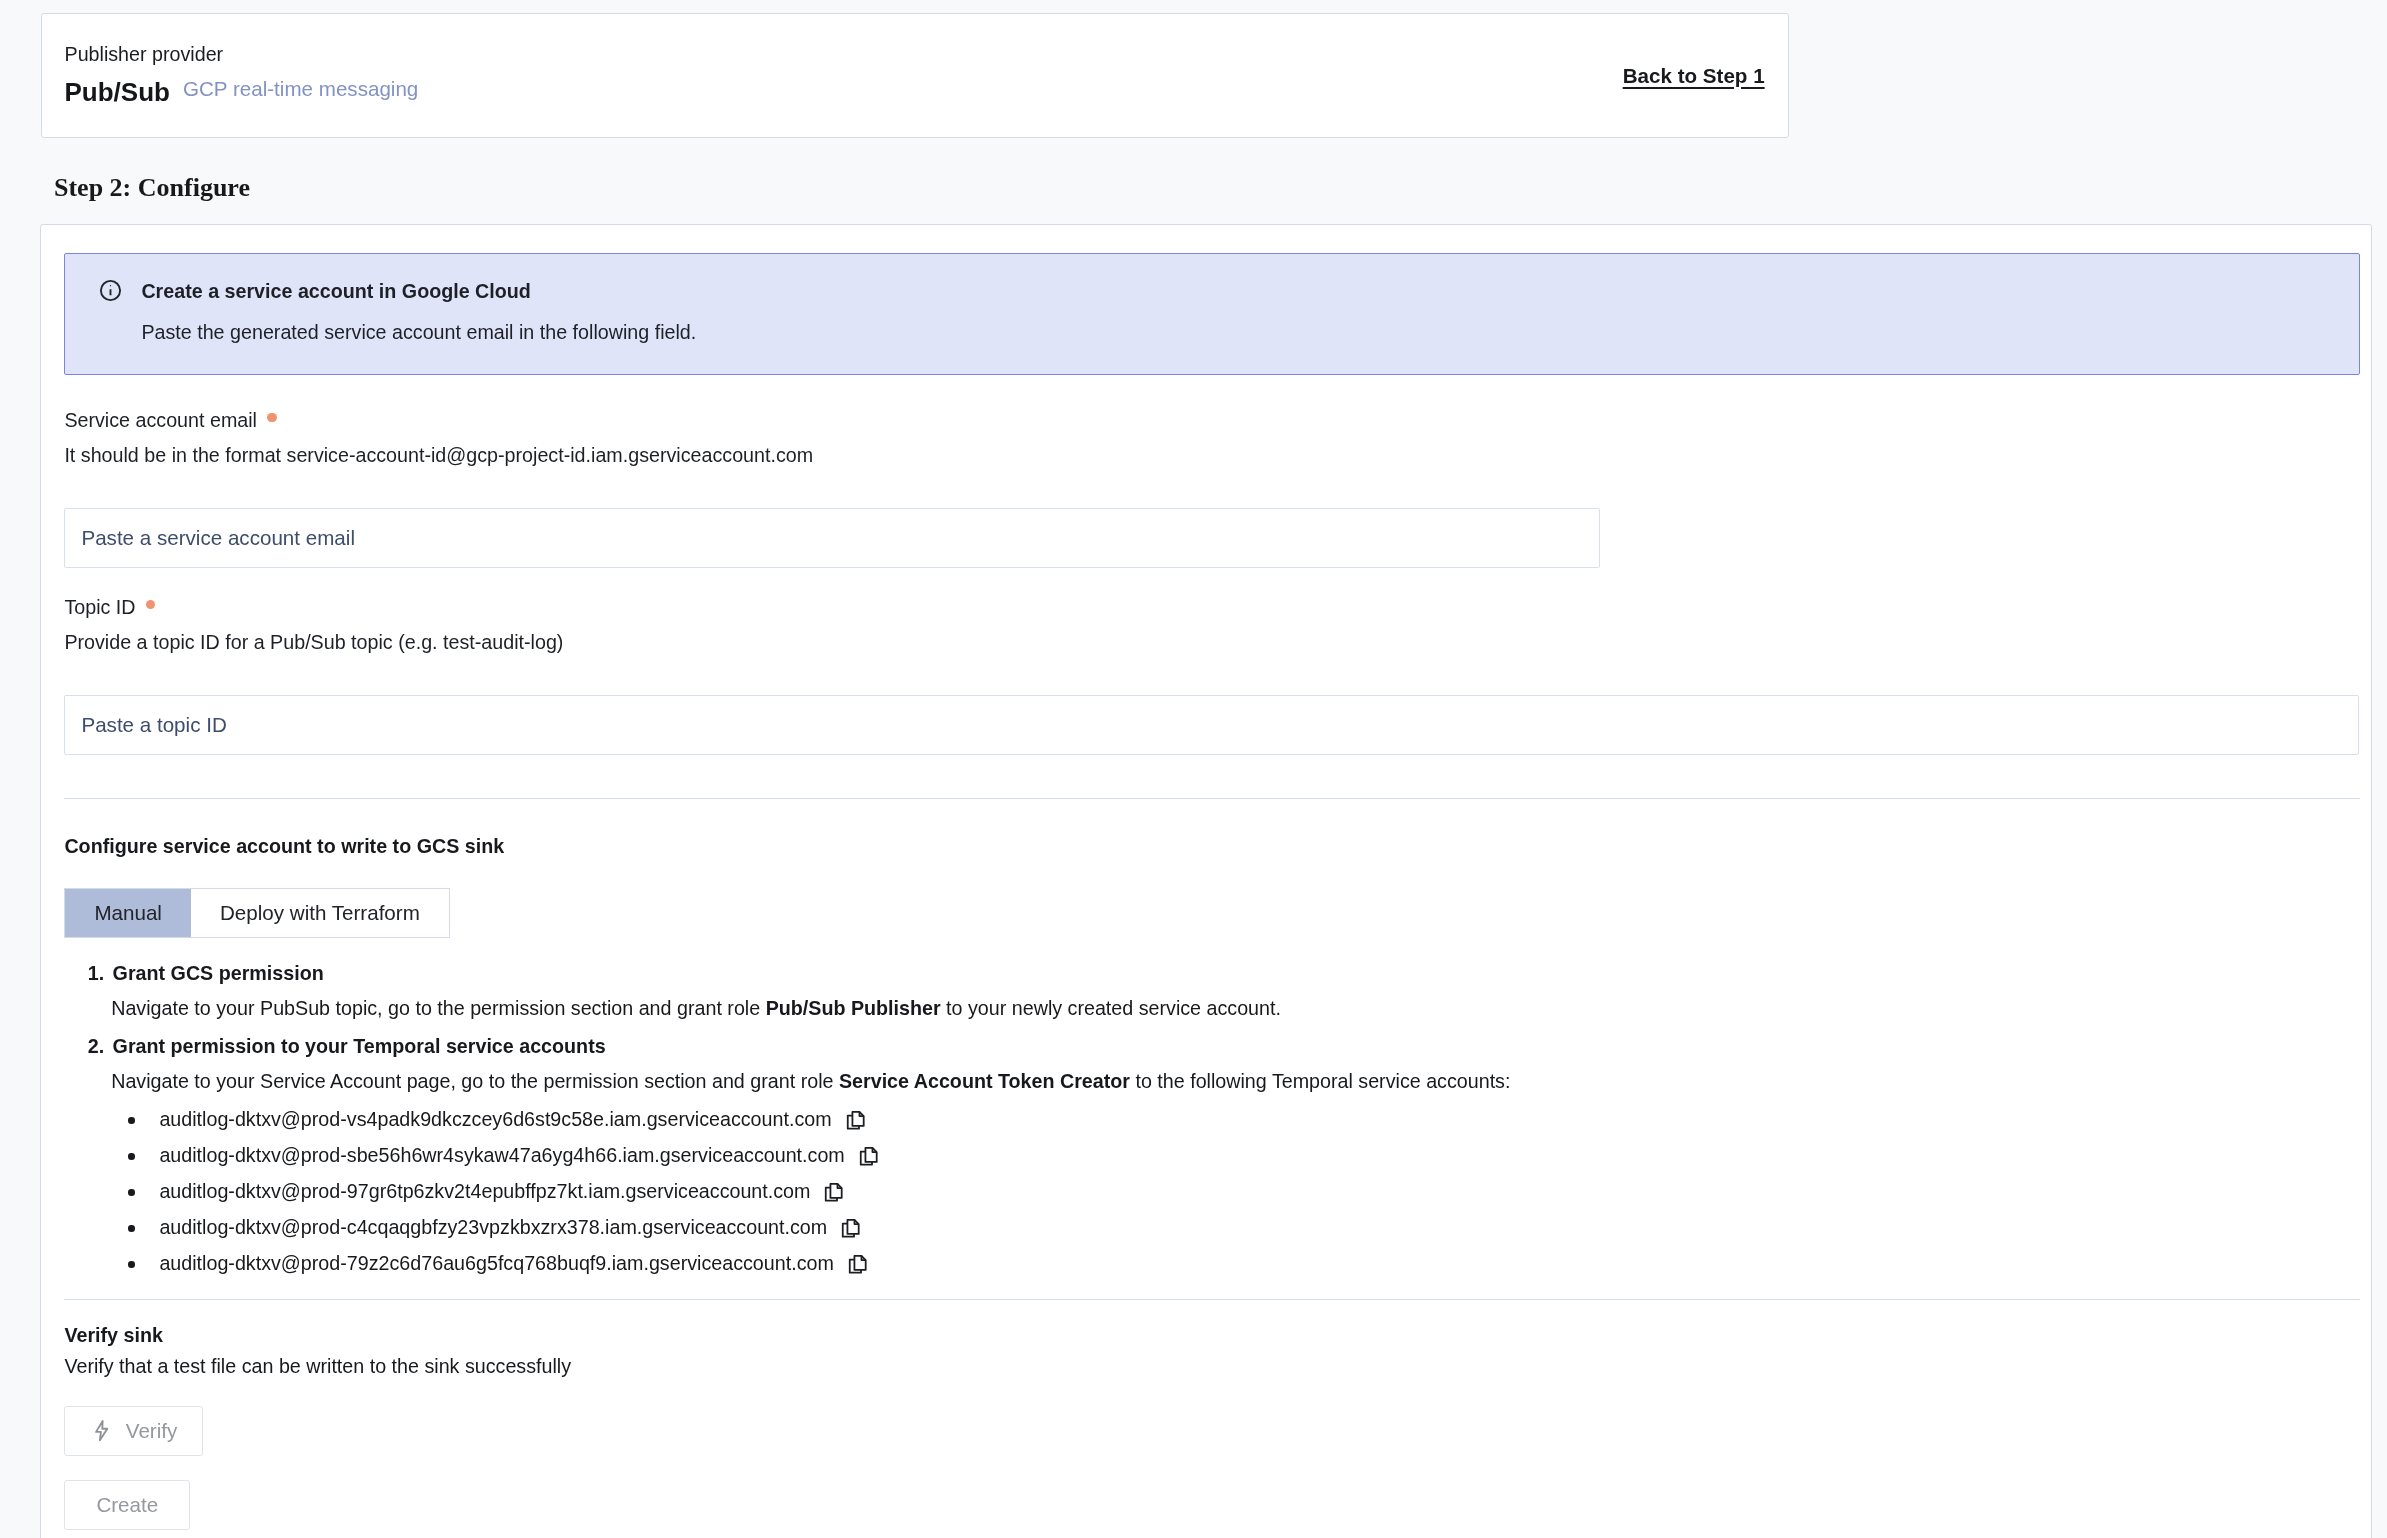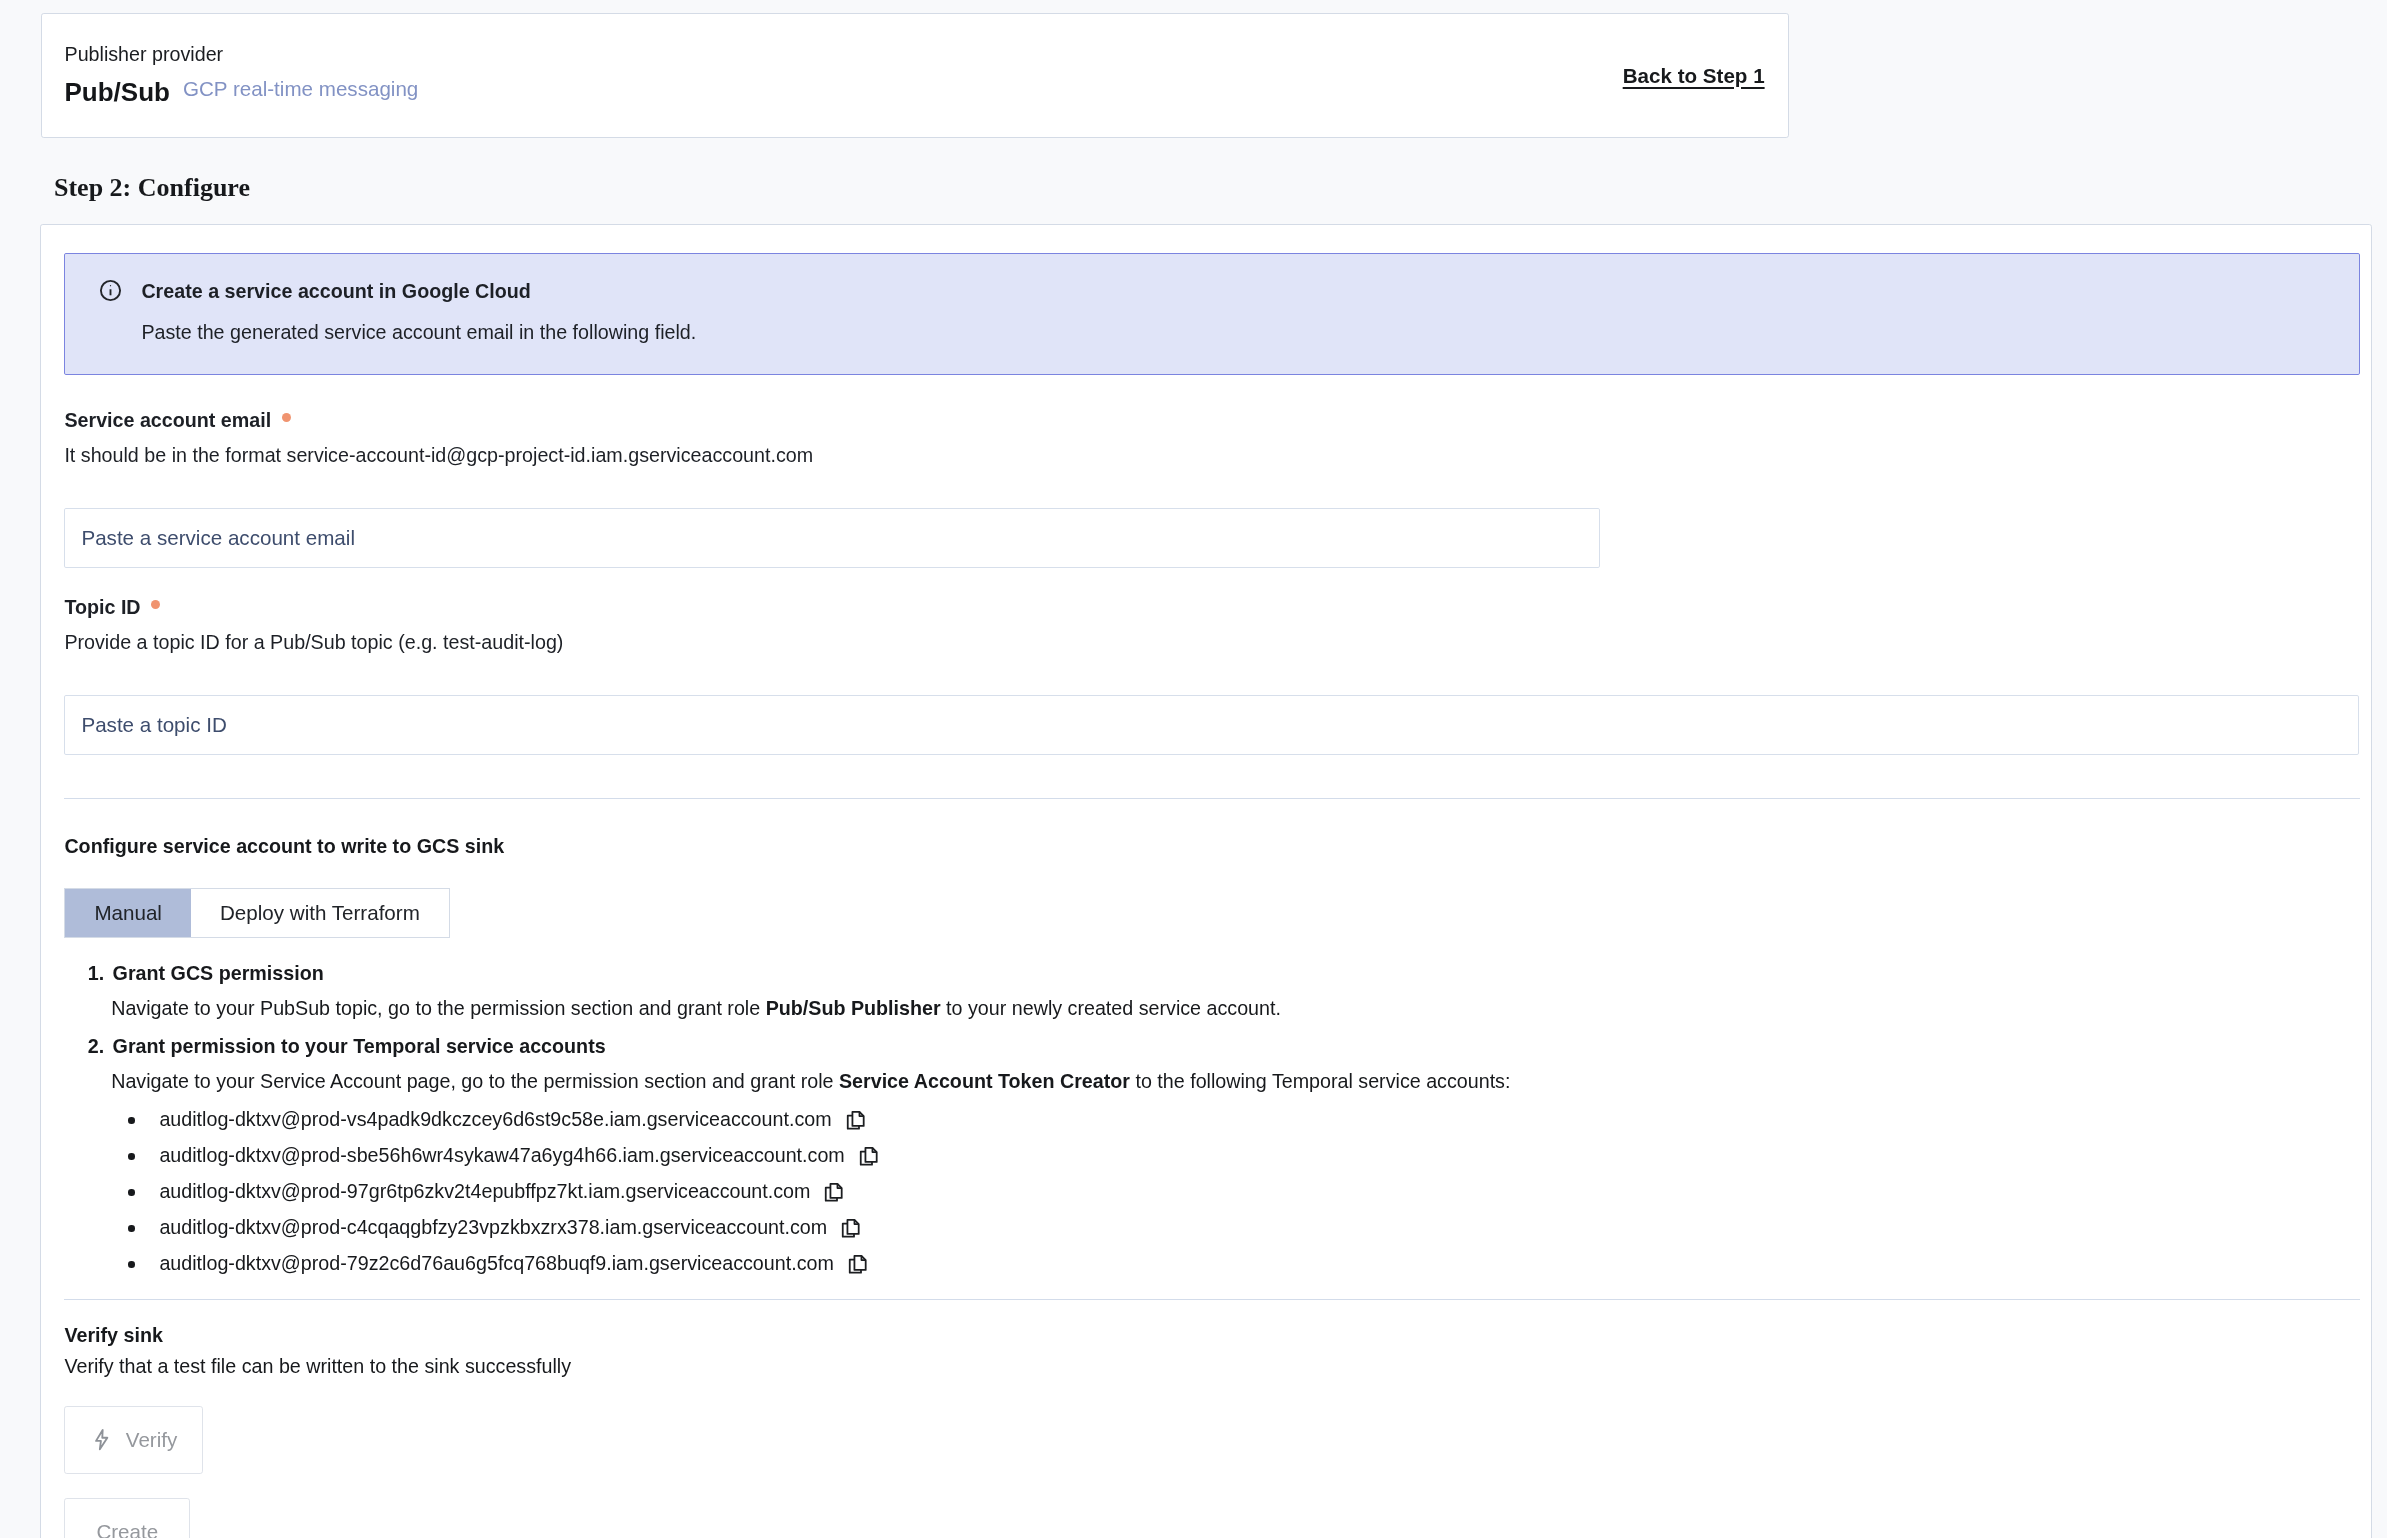--- a/index.html
+++ b/index.html
@@ -54,21 +54,21 @@
   }
   .banner-icon { width:25px; height:25px; flex:0 0 auto; margin-top:-1.9px; color:#23252a; }
   .banner-icon svg { width:25px; height:25px; display:block; }
   .banner-title { font-size:19.7px; font-weight:600; color:#1d2026; }
   .banner-body { font-size:19.7px; margin-top:18px; color:#1d2026; }
 
   
   .field-sae { margin-top:34px; }
   .field-topic { margin-top:28px; }
   .label-row { display:flex; align-items:center; }
-  .field-label { font-size:19.7px; font-weight:700; color:#1d2026; }
+  .field-label { font-size:19.7px; font-weight:400; color:#1d2026; }
   .req-dot {
     width:9.4px; height:9.4px; border-radius:50%;
     background:#f09470; margin-left:10.3px; margin-top:-5.6px;
   }
   .field-help { margin-top:12px; font-size:19.7px; color:#1d2026; }
   .text-input {
     display:block; margin-top:41px;
     height:60px;
     border:0.9px solid #d7dfeb; border-radius:1.9px;
     padding:0 16px;
@@ -113,21 +113,21 @@
   }
   .copy-btn svg { width:22.5px; height:22.5px; }
 
   
   .verify-label { margin-top:24px; font-size:19.7px; font-weight:700; }
   .verify-help { margin-top:8px; font-size:19.7px; }
   .btn-row { margin-top:28px; }
   .btn-row-create { margin-top:24px; }
   .btn {
     display:inline-flex; align-items:center; justify-content:center; gap:12px;
-    height:68px; background:#fff;
+    height:50px; background:#fff;
     border:0.9px solid #dfe3ea; border-radius:2.8px;
     font-family:inherit; font-size:20.6px; color:#95989d;
     cursor:default;
   }
   .btn-verify { padding:0 25px; }
   .btn-create { padding:0 31px; }
   .btn svg { width:23.4px; height:23.4px; color:#8e9298; }
 </style>
 </head>
 <body>

